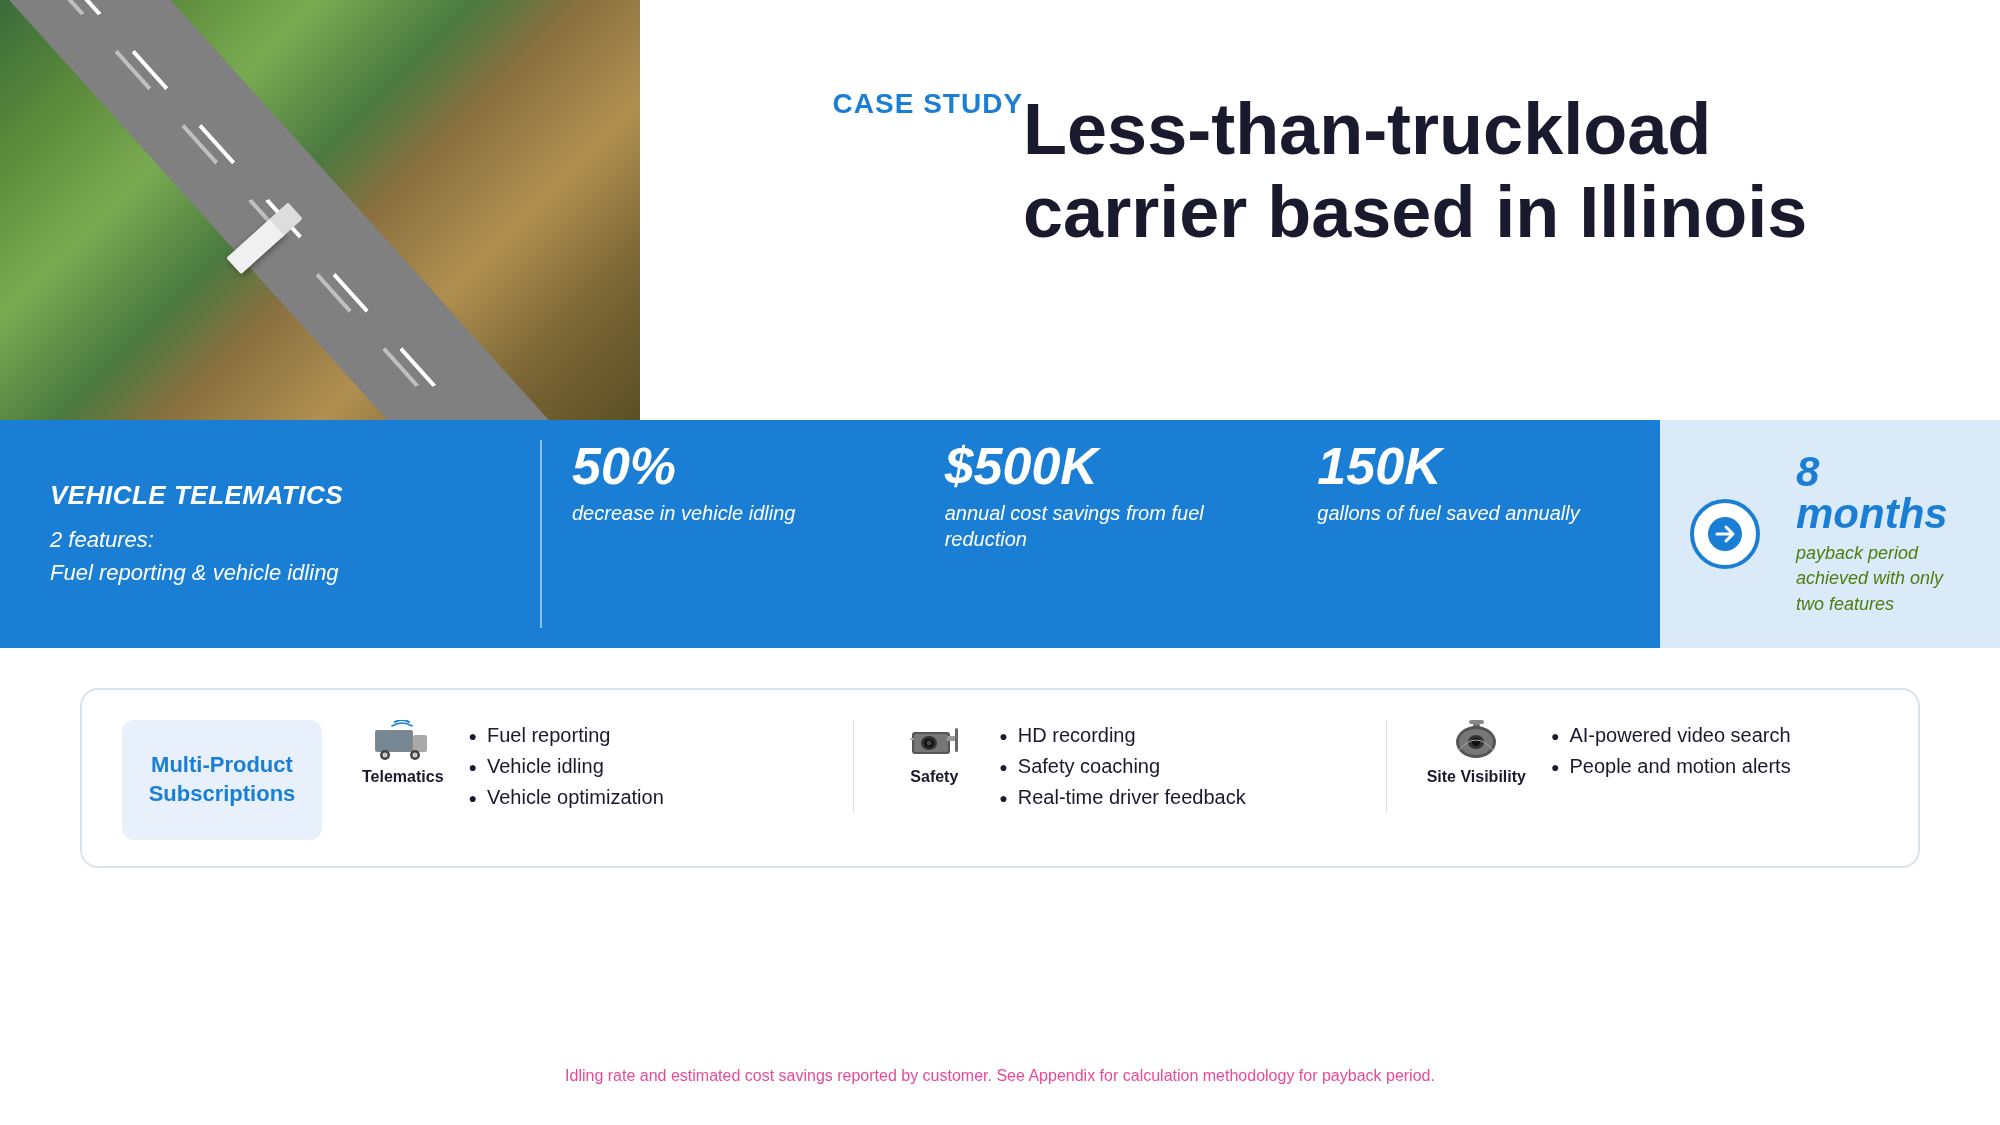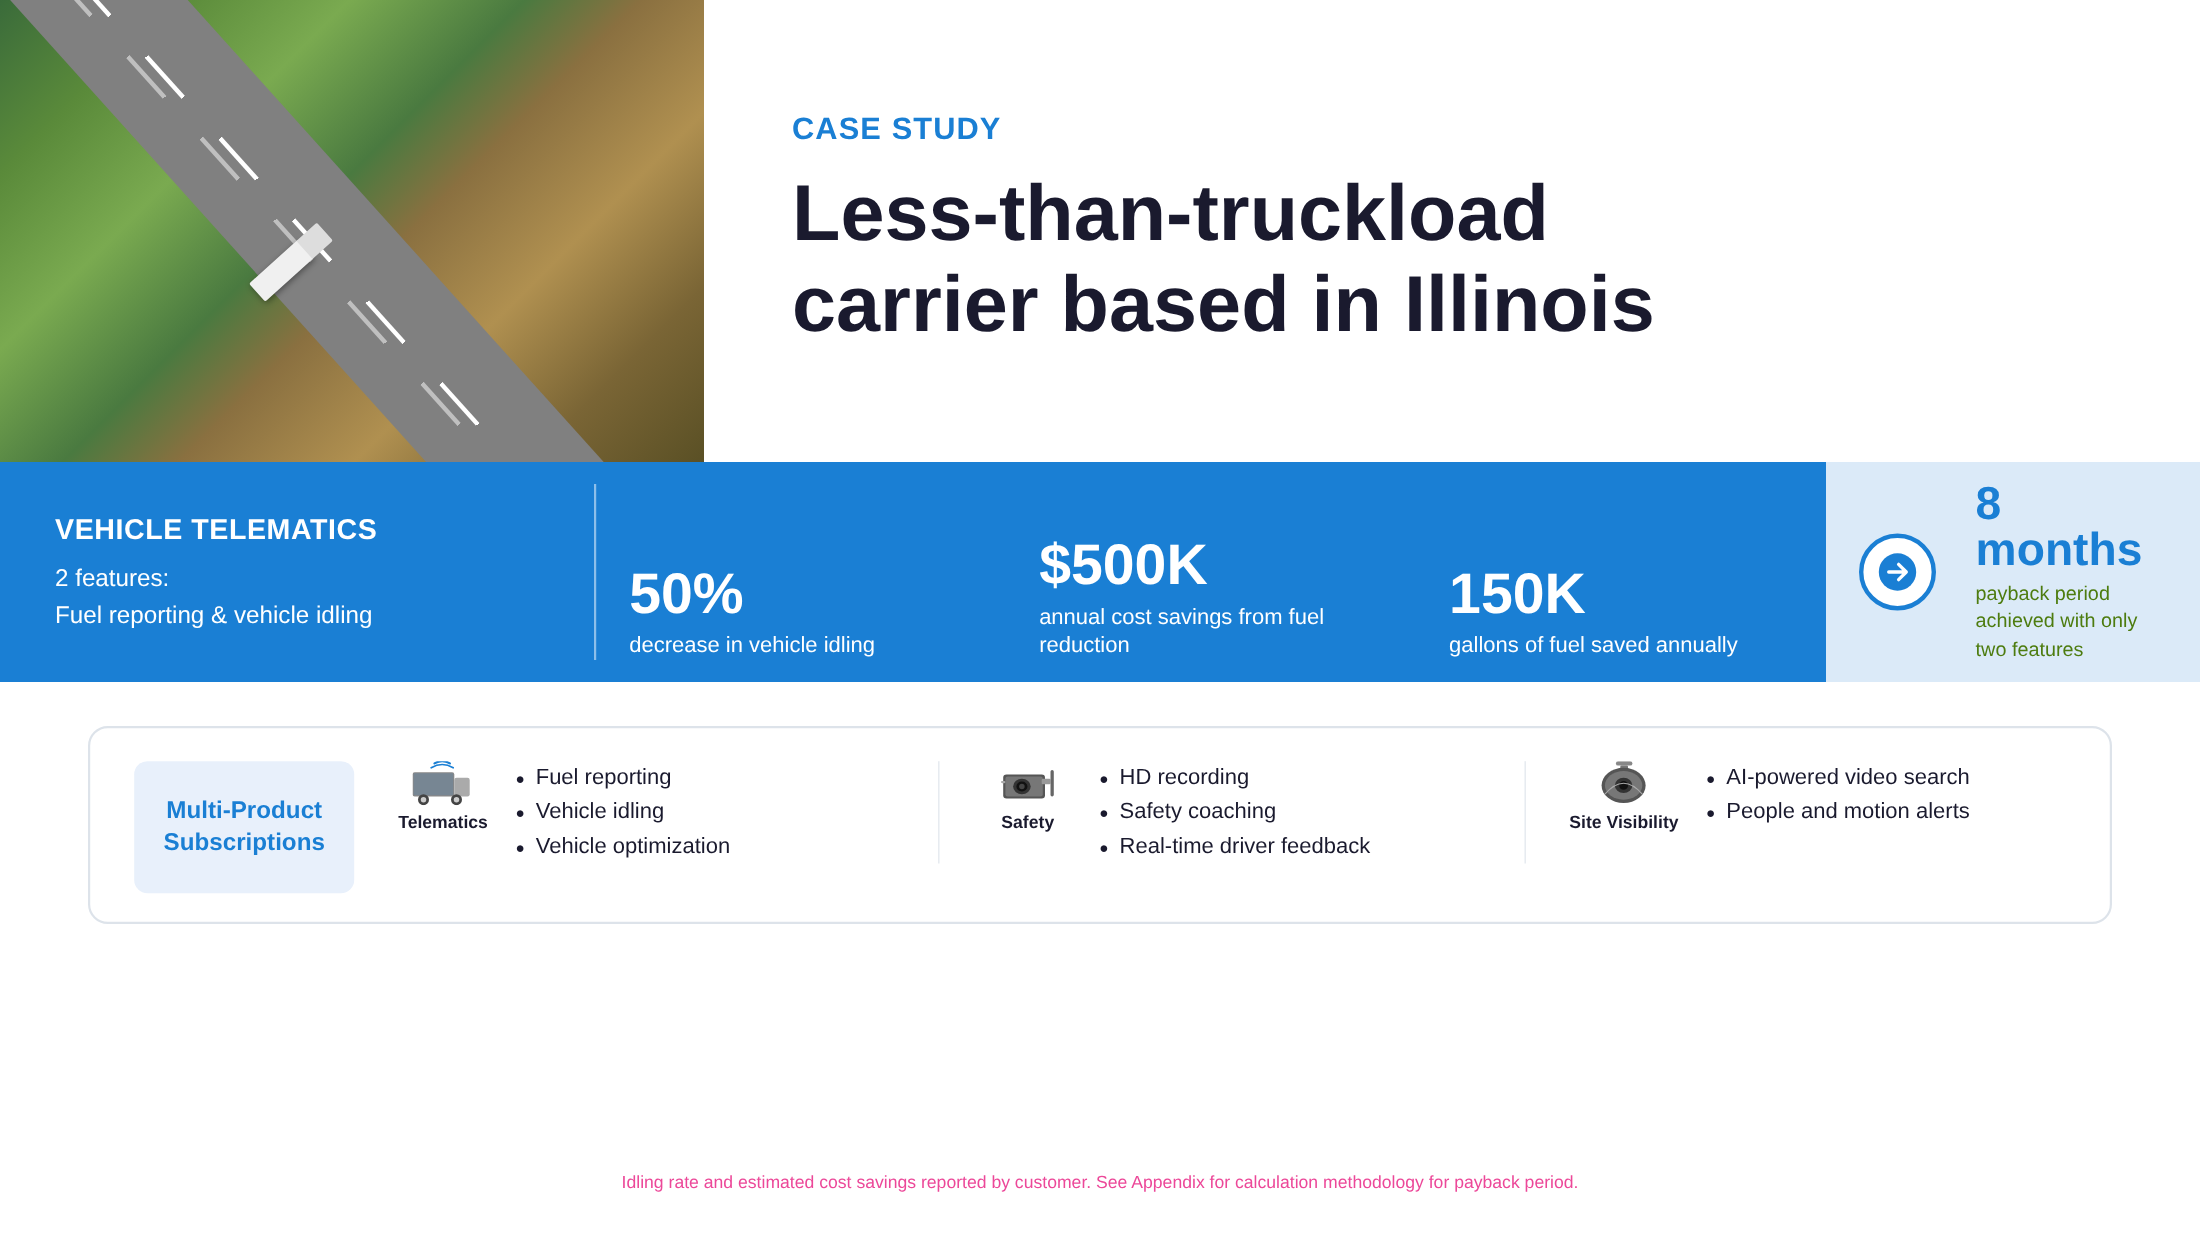--- a/index.html
+++ b/index.html
@@ -29,23 +29,23 @@
       width: 640px;
       height: 420px;
       background: linear-gradient(135deg, #4a7c59 0%, #6b8c3e 20%, #8fae5a 35%, #5a7a3a 50%, #7a6040 65%, #a08050 80%, #6a5030 100%);
       position: relative;
       overflow: hidden;
       flex-shrink: 0;
     }
 
     .case-study-content {
       flex: 1;
-      padding: 37px 80px;
-      display: flex;
-      flex-direction: column;
+      padding: 88px 80px;
+      display: flex;
+      flex-direction: row;
       justify-content: center;
     }
 
     .case-study-label {
       font-size: 28px;
       font-weight: 700;
       color: #1a7fd4;
       letter-spacing: 1px;
       text-transform: uppercase;
       margin-bottom: 20px;
@@ -56,21 +56,22 @@
       font-weight: 800;
       color: #1a1a2e;
       line-height: 1.15;
     }
 
     
     .stats-section {
       background: #1a7fd4;
       display: flex;
       align-items: stretch;
-      height: 200px;
+      height: 228px;
+      font-style: italic;
     }
 
     .telematics-block {
       width: 540px;
       display: flex;
       flex-direction: column;
       justify-content: center;
       padding: 30px 50px;
       flex-shrink: 0;
     }
@@ -97,21 +98,21 @@
 
     .divider-line {
       width: 2px;
       background: rgba(255,255,255,0.5);
       margin: 20px 0;
     }
 
     .stats-block {
       flex: 1;
       display: flex;
-      align-items: flex-end;
+      align-items: flex-start;
       gap: 0;
       border-radius: 10px;
     }
 
     .stat-item {
       flex: 1;
       padding: 20px 30px;
       display: flex;
       flex-direction: column;
       justify-content: center;

